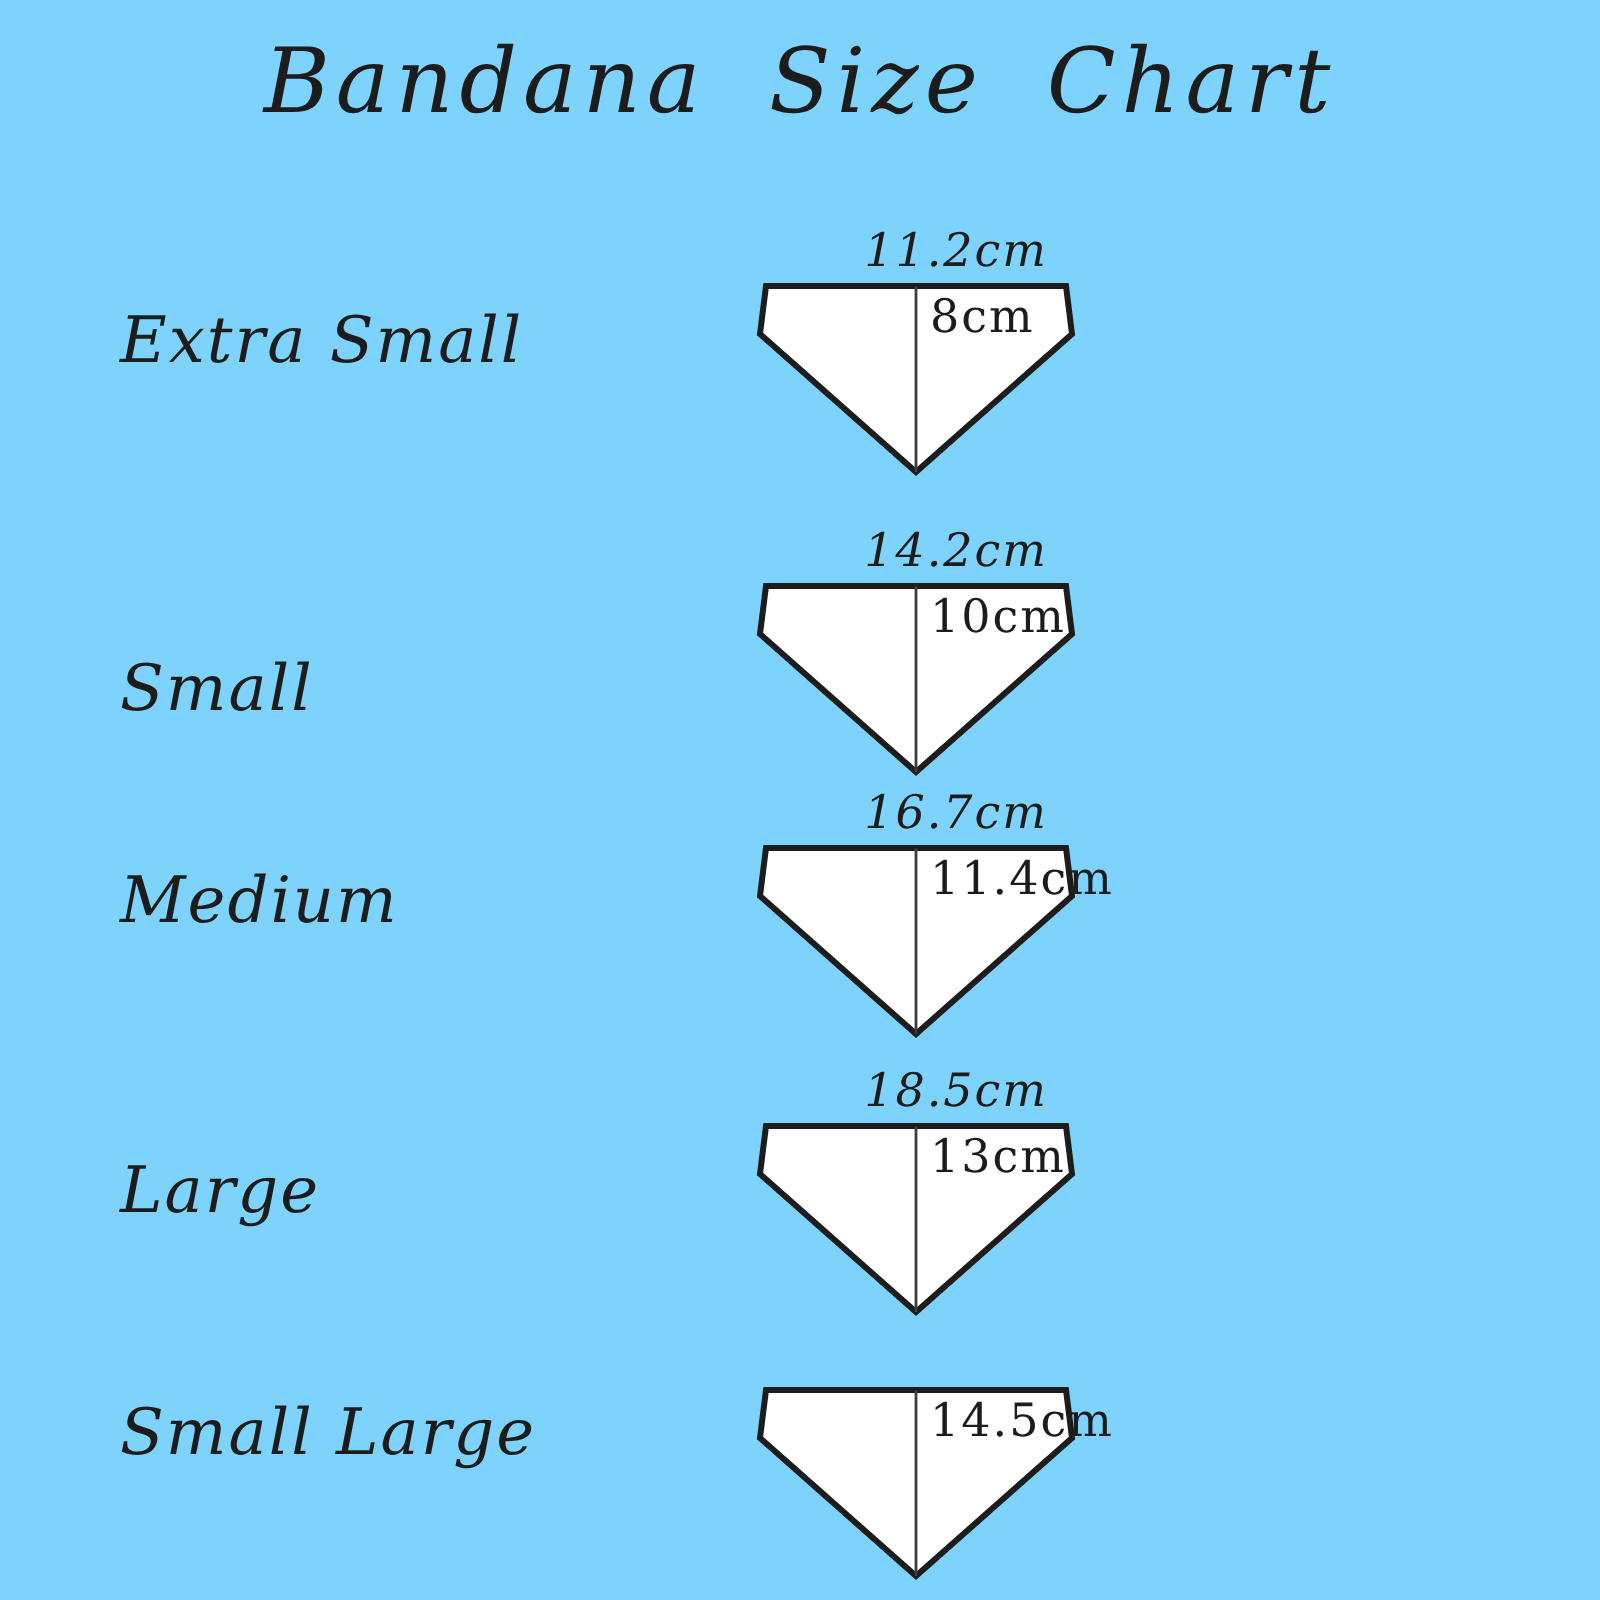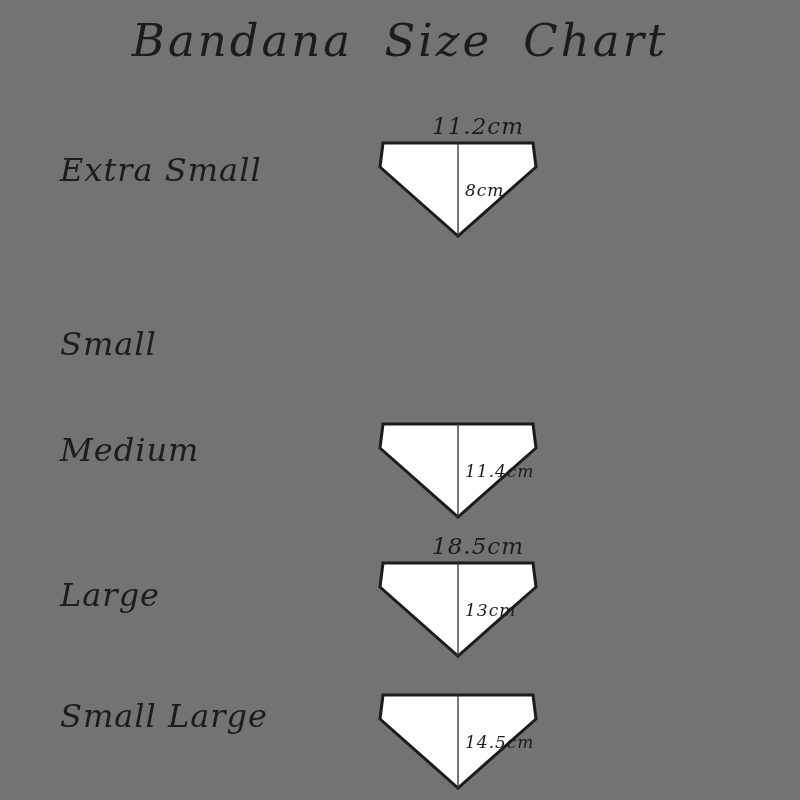--- a/index.html
+++ b/index.html
@@ -4,21 +4,21 @@
 <style>
   html, body {
     margin: 0;
     padding: 0;
     background: #ffffff;
   }
   .page {
     position: relative;
     width: 800px;
     height: 800px;
-    background: #737373;
+    background: #7dd3fc;
     overflow: hidden;
     font-family: cursive, "DejaVu Serif", serif;
     color: #1c1c1c;
   }
   .title {
     position: absolute;
     top: 14px;
     left: 0;
     width: 800px;
     margin: 0;
@@ -79,25 +79,23 @@
     text-align: right;
     font-size: 23px;
     font-style: italic;
     letter-spacing: 1px;
     white-space: nowrap;
   }
   .height-label {
     position: absolute;
     top: 5px;
     left: 86px;
-    font-size: 17px;
-    font-style: italic;
+    font-size: 23px;
     letter-spacing: 1px;
     white-space: nowrap;
-    margin-top: 34px;
   }
 </style>
 </head>
 <body>
 
 <div class="page">
 
   <h1 class="title">Bandana Size Chart</h1>
 
   <section class="row row-0">
@@ -107,25 +105,34 @@
       <svg class="bandana" viewBox="0 0 158 97">
         <polygon points="4,2 154,2 157,26 79,95 1,26" fill="#ffffff" stroke="#1c1c1c" stroke-width="3" stroke-linejoin="miter"></polygon>
         <line x1="79" y1="2" x2="79" y2="95" stroke="#3c3c3c" stroke-width="1.4"></line>
       </svg>
       <div class="height-label">8cm</div>
     </div>
   </section>
 
   <section class="row row-1">
     <div class="size-label lbl-1">Small</div>
+    <div class="diagram">
+      <div class="width-label">14.2cm</div>
+      <svg class="bandana" viewBox="0 0 158 97">
+        <polygon points="4,2 154,2 157,26 79,95 1,26" fill="#ffffff" stroke="#1c1c1c" stroke-width="3" stroke-linejoin="miter"></polygon>
+        <line x1="79" y1="2" x2="79" y2="95" stroke="#3c3c3c" stroke-width="1.4"></line>
+      </svg>
+      <div class="height-label">10cm</div>
+    </div>
   </section>
 
   <section class="row row-2">
     <div class="size-label lbl-2">Medium</div>
     <div class="diagram">
+      <div class="width-label">16.7cm</div>
       <svg class="bandana" viewBox="0 0 158 97">
         <polygon points="4,2 154,2 157,26 79,95 1,26" fill="#ffffff" stroke="#1c1c1c" stroke-width="3" stroke-linejoin="miter"></polygon>
         <line x1="79" y1="2" x2="79" y2="95" stroke="#3c3c3c" stroke-width="1.4"></line>
       </svg>
       <div class="height-label">11.4cm</div>
     </div>
   </section>
 
   <section class="row row-3">
     <div class="size-label lbl-3">Large</div>

